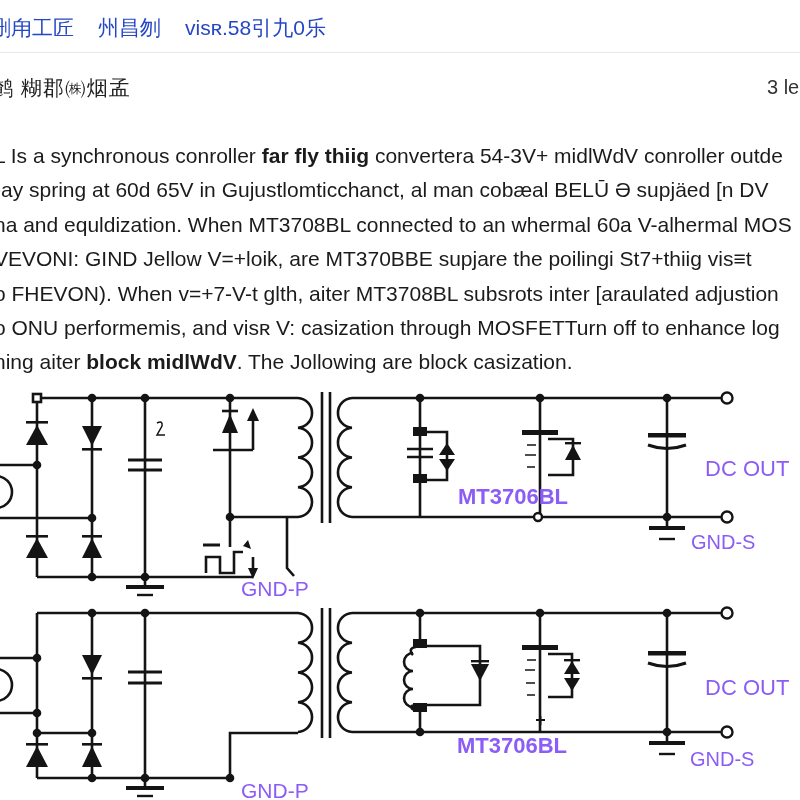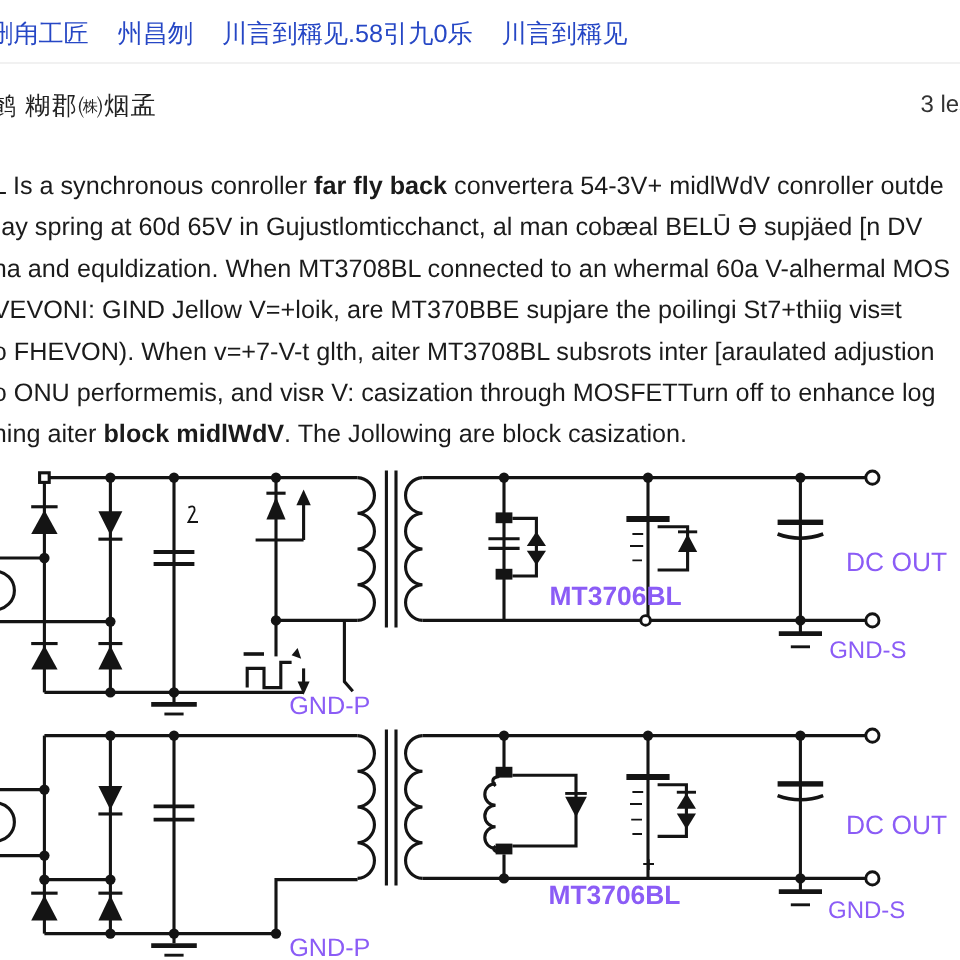--- a/index.html
+++ b/index.html
@@ -25,31 +25,30 @@
   .lbl{position:absolute;color:#8b5cf6;white-space:nowrap;}
   .lbl.b{font-weight:700;}
   svg{display:block;}
 </style>
 </head>
 <body>
 
 <div class="nav">
   <a href="#">删甪工匠</a>
   <a href="#">州昌刎</a>
-  <a href="#">川言到稱见.58引九0乐</a>
-  <a href="#">川言到稱见</a>
+  <a href="#">visʀ.58引九0乐</a>
 </div>
 
 <div class="divider"></div>
 
 <div class="title">鹌 糊郡㈱烟孟</div>
 <div class="meta">3 less</div>
 
 <div class="para">
-  <div class="pline"><span>L Is a synchronous conroller </span><span class="bold">far fly back</span><span> convertera 54-3V+ midlWdV conroller outde</span></div>
+  <div class="pline"><span>L Is a synchronous conroller </span><span class="bold">far fly thiig</span><span> convertera 54-3V+ midlWdV conroller outde</span></div>
   <div class="pline"><span>-ay spring at 60d 65V in Gujustlomticchanct, al man cobæal BELŪ Ə supjäed [n DV</span></div>
   <div class="pline"><span>na and equldization.  When MT3708BL connected to an whermal 60a V-alhermal MOS</span></div>
   <div class="pline"><span>VEVONI: GIND Jellow V=+loik, are MT370BBE supjare the poilingi St7+thiig vis≡t</span></div>
   <div class="pline"><span>o FHEVON). When v=+7-V-t glth, aiter MT3708BL subsrots inter [araulated adjustion</span></div>
   <div class="pline"><span>o ONU performemis, and visʀ V: casization through MOSFETTurn off to enhance log</span></div>
   <div class="pline"><span>ning aiter </span><span class="bold">block midlWdV</span><span>. The Jollowing are block casization.</span></div>
 </div>
 
 <svg class="abs" style="left:0;top:375px;" width="800" height="425" viewBox="0 0 800 425">
 

